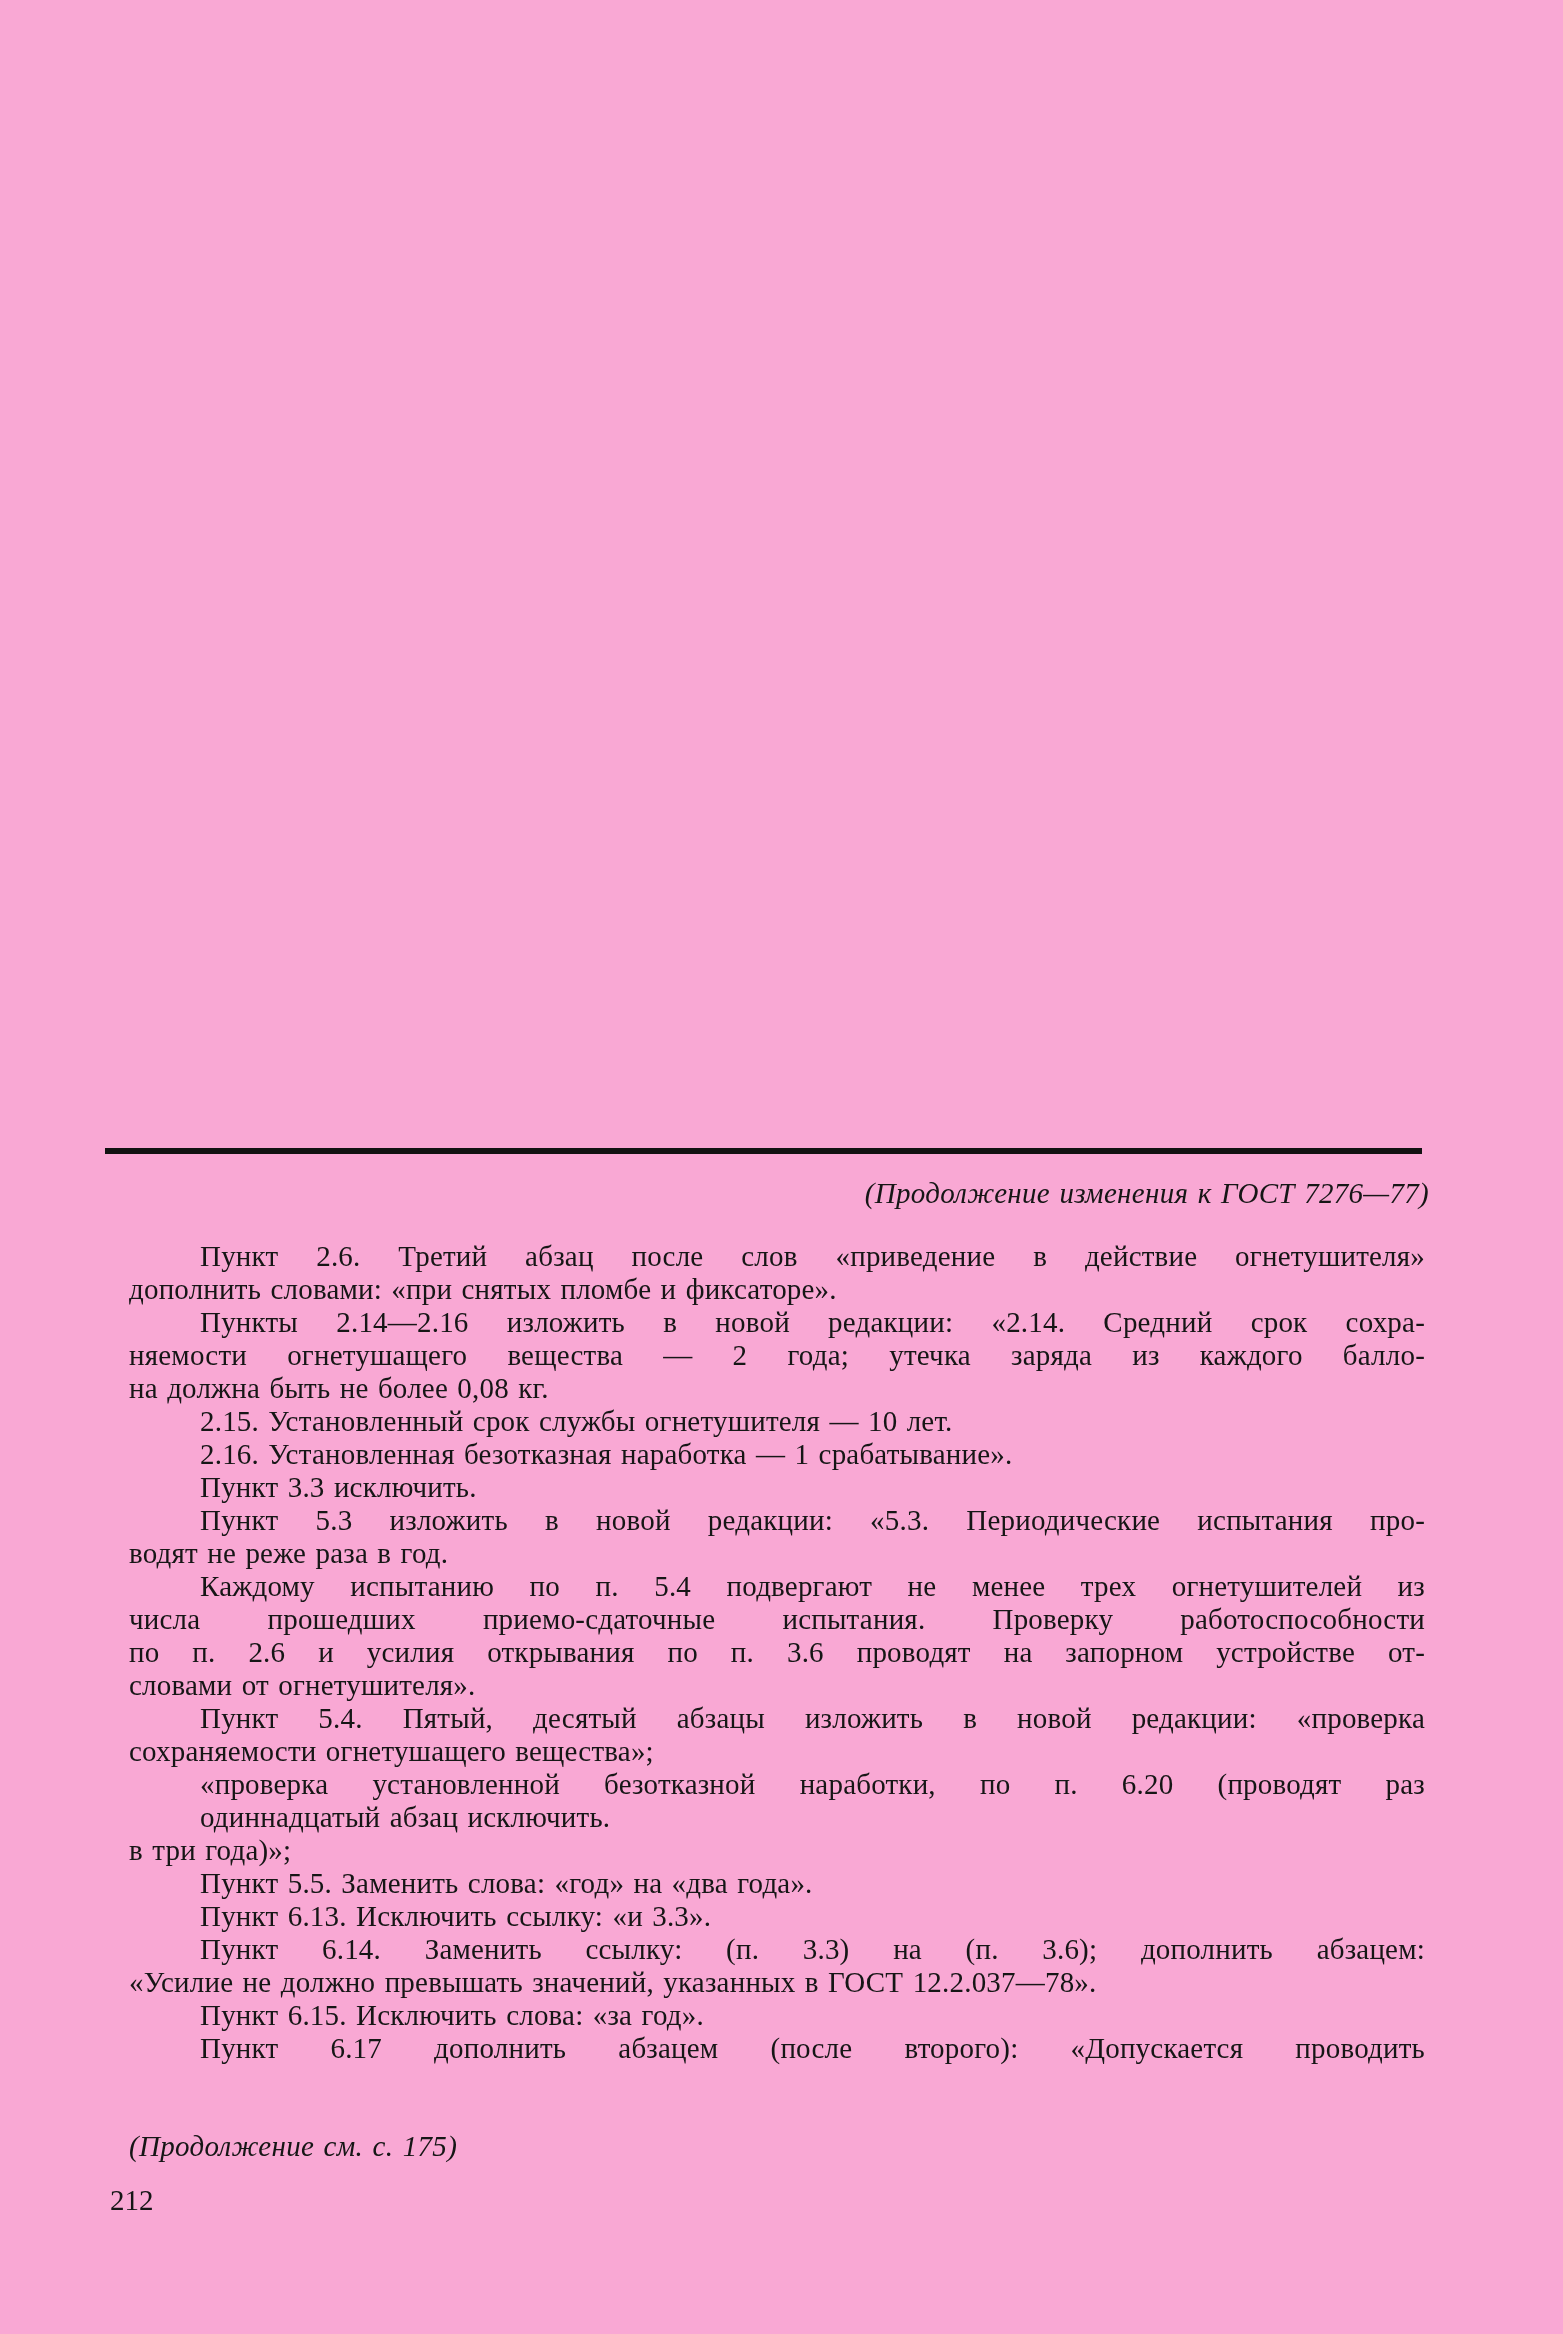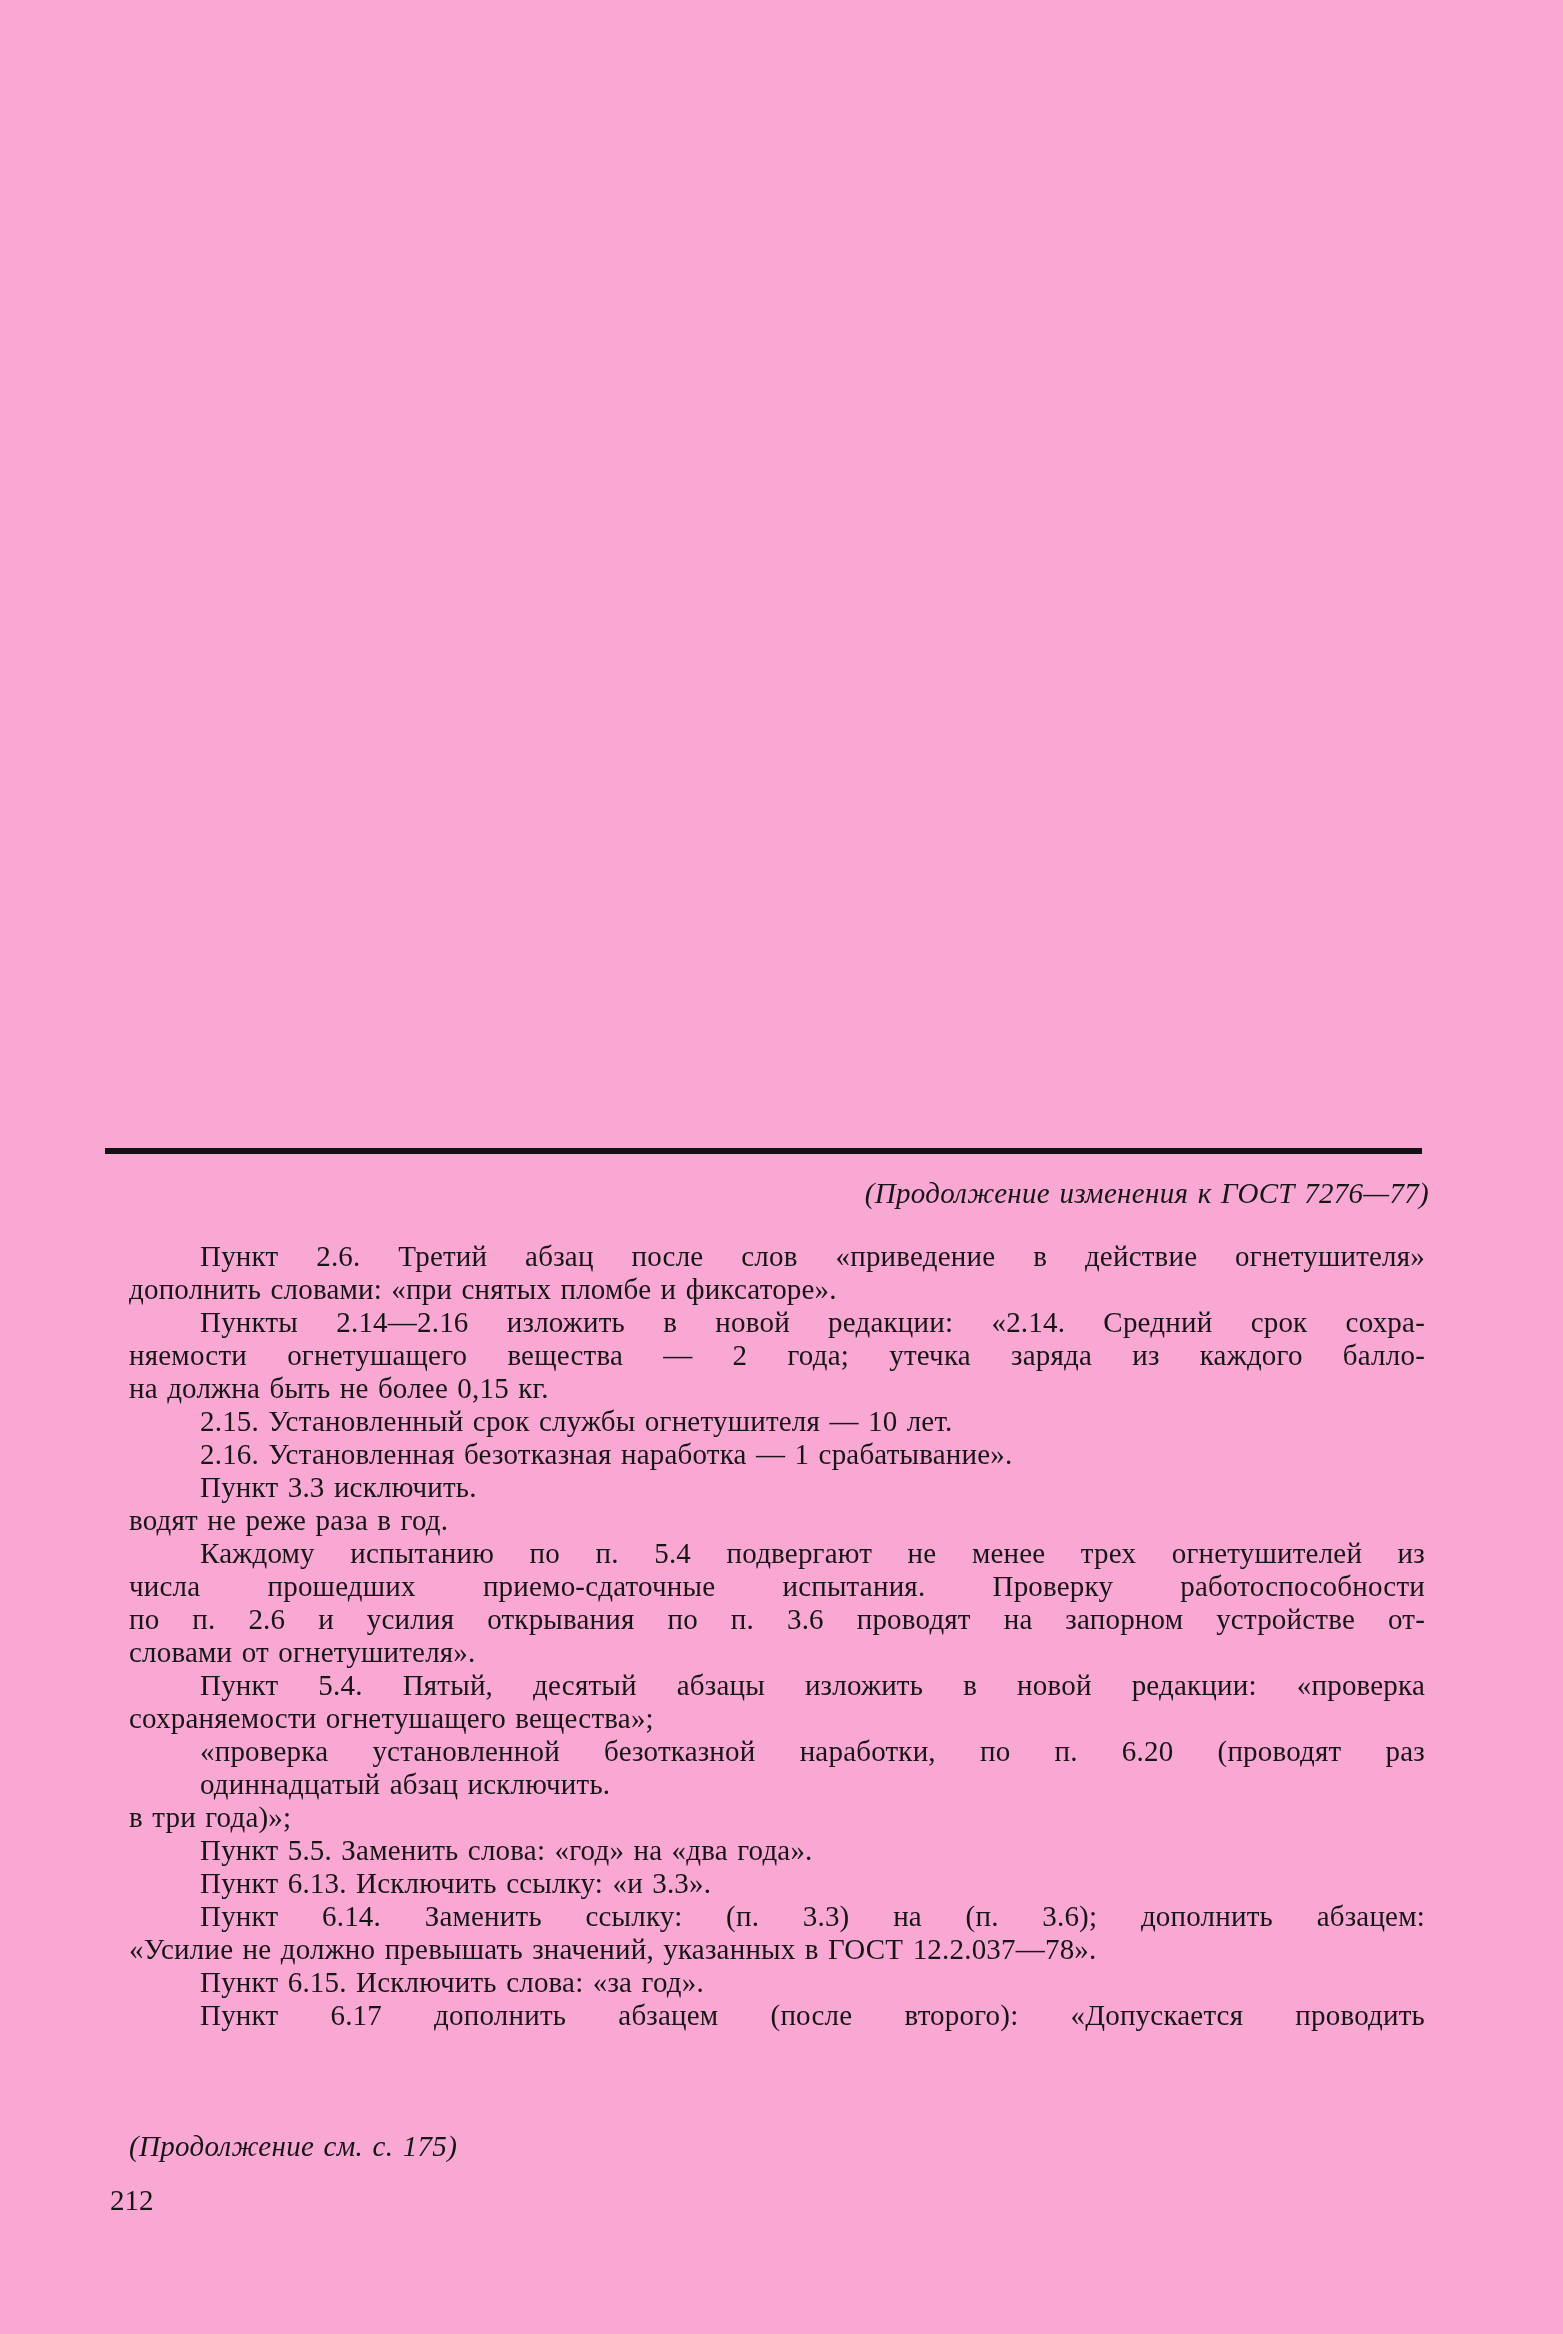--- a/index.html
+++ b/index.html
@@ -89,24 +89,25 @@
 
   <div class="rule"></div>
 
   <div class="continuation-header">(Продолжение изменения к ГОСТ 7276—77)</div>
 
   <div class="body-text">
       <div class="line j in">Пункт 2.6. Третий абзац после слов «приведение в действие огнетушителя»</div>
       <div class="line">дополнить словами: «при снятых пломбе и фиксаторе».</div>
       <div class="line j in">Пункты 2.14—2.16 изложить в новой редакции: «2.14. Средний срок сохра-</div>
       <div class="line j">няемости огнетушащего вещества — 2 года; утечка заряда из каждого балло-</div>
-      <div class="line">на должна быть не более 0,15 кг.</div>
+      <div class="line">на должна быть не более 0,08 кг.</div>
       <div class="line in">2.15. Установленный срок службы огнетушителя — 10 лет.</div>
       <div class="line in">2.16. Установленная безотказная наработка — 1 срабатывание».</div>
       <div class="line in">Пункт 3.3 исключить.</div>
+      <div class="line j in">Пункт 5.3 изложить в новой редакции: «5.3. Периодические испытания про-</div>
       <div class="line">водят не реже раза в год.</div>
       <div class="line j in">Каждому испытанию по п. 5.4 подвергают не менее трех огнетушителей из</div>
       <div class="line j">числа прошедших приемо-сдаточные испытания. Проверку работоспособности</div>
       <div class="line j">по п. 2.6 и усилия открывания по п. 3.6 проводят на запорном устройстве от-</div>
       <div class="line">словами от огнетушителя».</div>
       <div class="line j in">Пункт 5.4. Пятый, десятый абзацы изложить в новой редакции: «проверка</div>
       <div class="line">сохраняемости огнетушащего вещества»;</div>
       <div class="line j in">«проверка установленной безотказной наработки, по п. 6.20 (проводят раз</div>
       <div class="line in">одиннадцатый абзац исключить.</div>
       <div class="line">в три года)»;</div>

